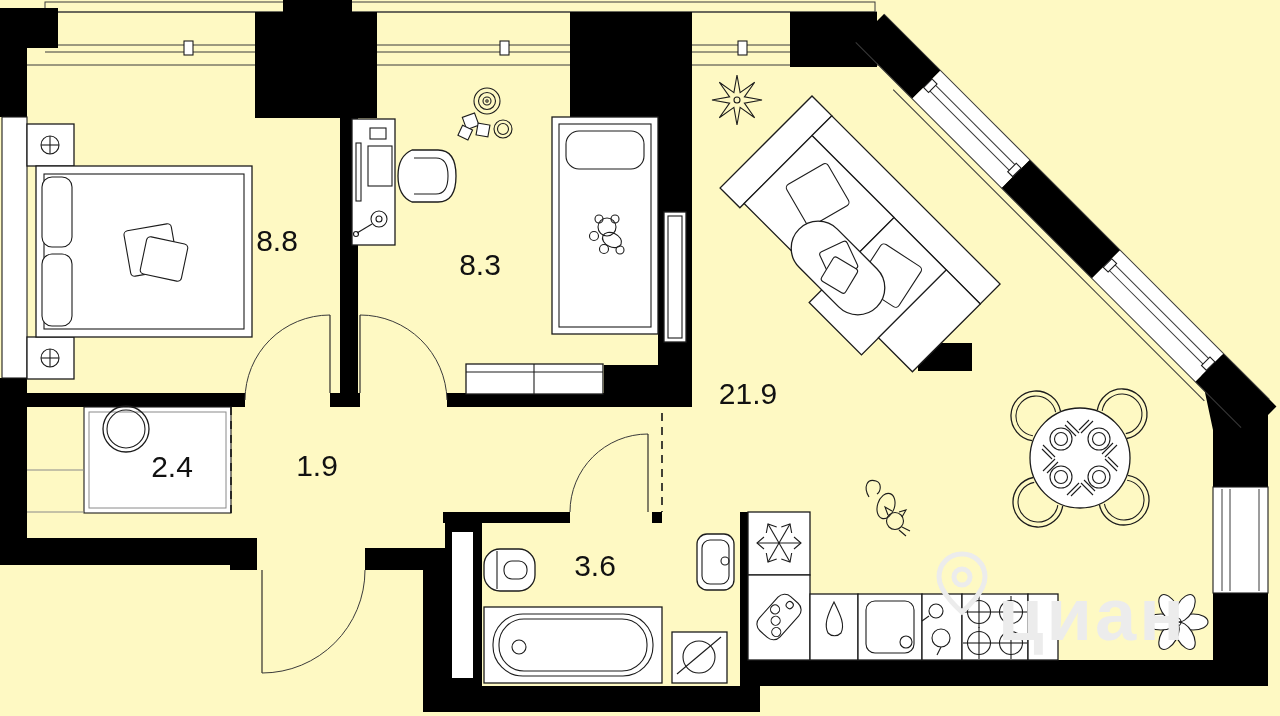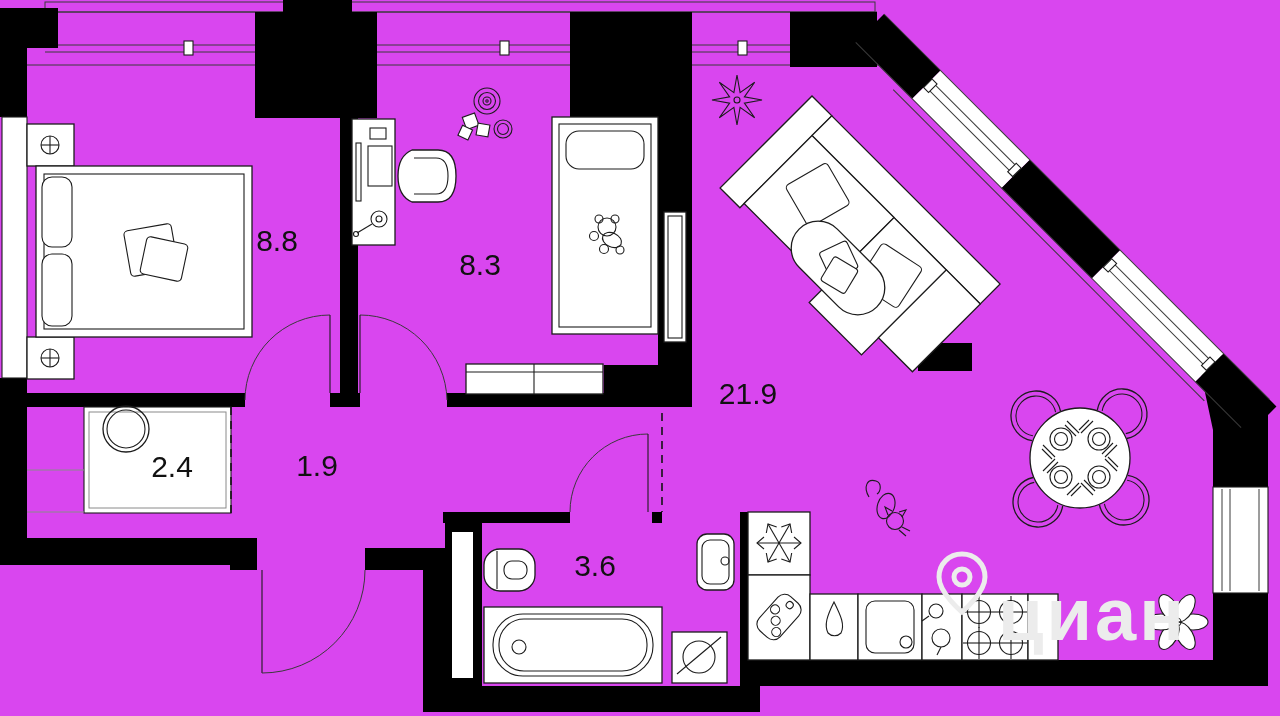--- a/index.html
+++ b/index.html
@@ -1,16 +1,16 @@
 <!DOCTYPE html>
 <html><head>
 <meta charset="utf-8">
 <style>
   html,body{margin:0;padding:0;background:#fff;}
-  .stage{position:relative;width:1280px;height:716px;background:#d946ef;overflow:hidden;}
+  .stage{position:relative;width:1280px;height:716px;background:#fef9c3;overflow:hidden;}
   svg{display:block;}
   .blk{fill:#000;stroke:none;}
   .fw{fill:#fff;stroke:#1c1c1c;stroke-width:1.3;}
   .fw2{fill:#fff;stroke:#1c1c1c;stroke-width:1.1;}
   .ln{stroke:#1c1c1c;stroke-width:1.3;fill:none;}
   .ln2{stroke:#1c1c1c;stroke-width:1.1;fill:none;}
   .tn{stroke:#3a3a3a;stroke-width:1;fill:none;}
   .gry{stroke:#8a8a8a;stroke-width:1;fill:none;}
   .dash{stroke:#141414;stroke-width:1.6;stroke-dasharray:8 6;fill:none;}
   .lbl{font-family:"Liberation Sans",sans-serif;font-size:30px;fill:#111;}

